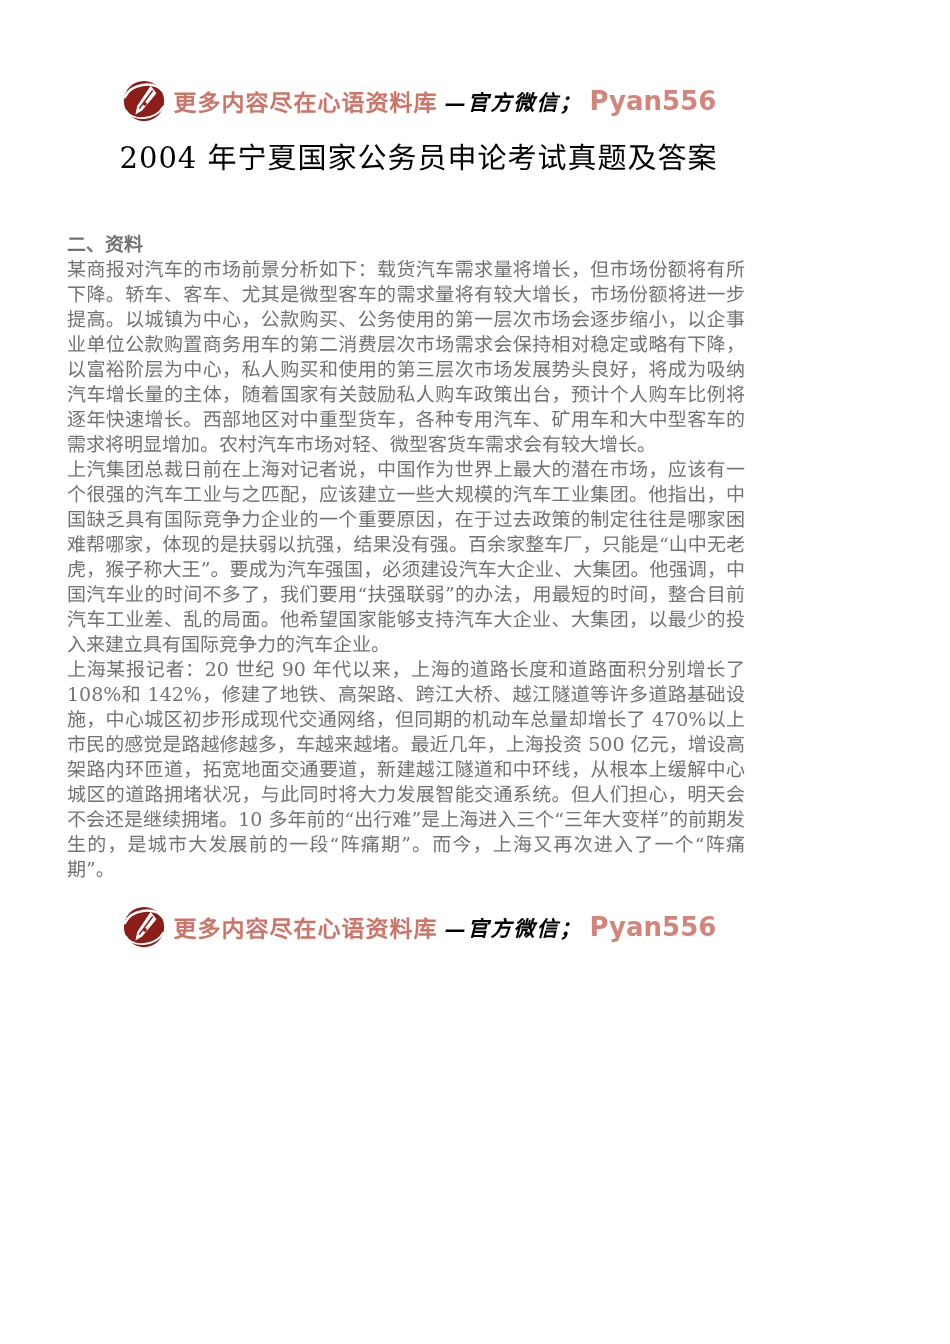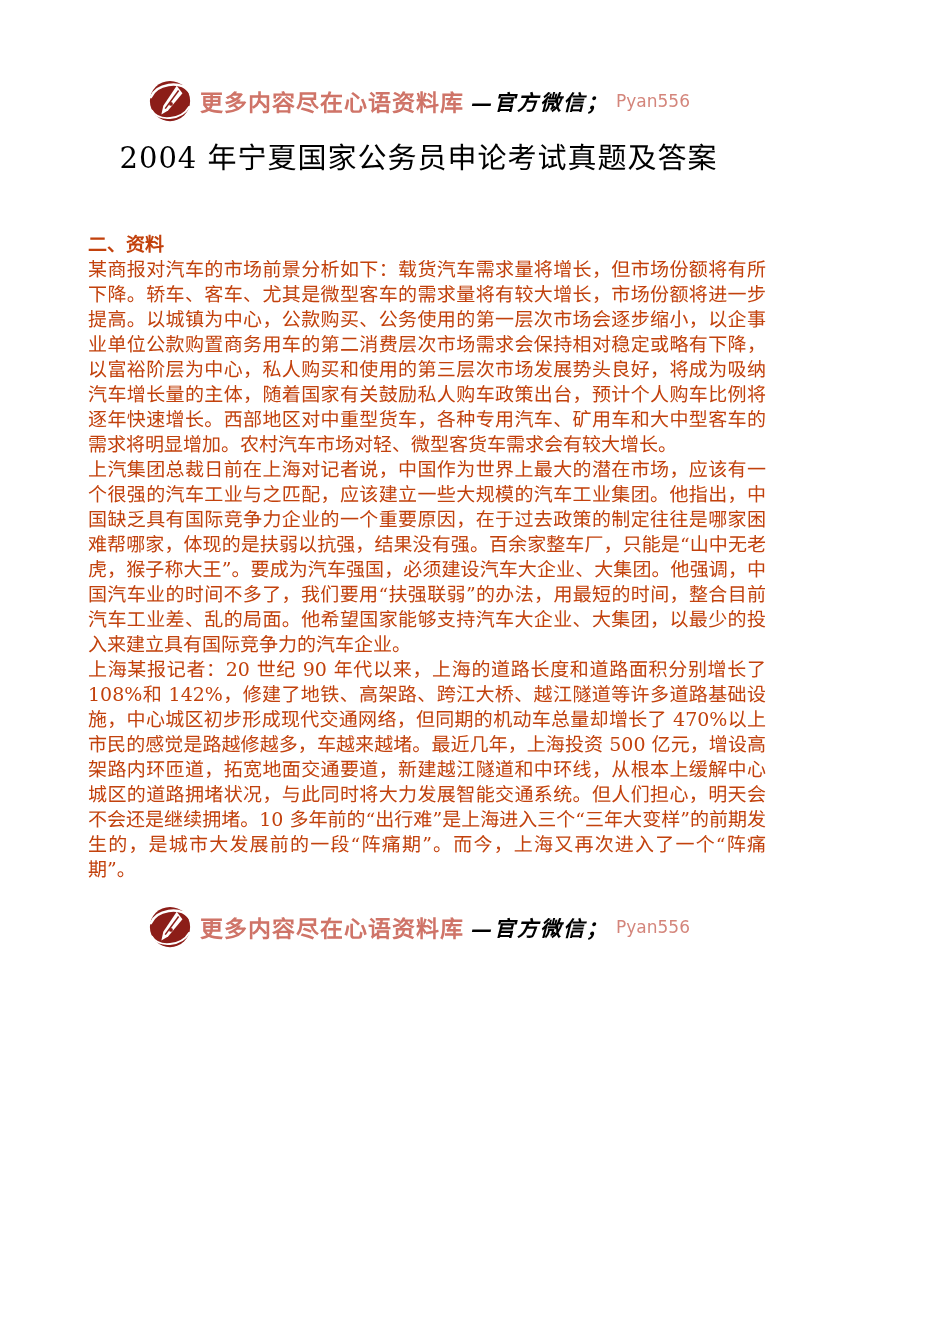--- a/index.html
+++ b/index.html
@@ -38,42 +38,42 @@
     color: #000000;
     font-size: 21px;
     font-style: italic;
     font-weight: 600;
     letter-spacing: 2px;
     white-space: nowrap;
   }
   .brand-id {
     color: #d4857b;
     font-family: "DejaVu Sans", "Liberation Sans", sans-serif;
-    font-size: 17px;
-    font-weight: 400;
+    font-size: 26px;
+    font-weight: 700;
     white-space: nowrap;
   }
   
   .doc-title {
     margin: 14px 0 0 0;
     text-align: center;
     font-size: 29px;
     line-height: 40px;
     font-weight: normal;
     color: #000000;
     letter-spacing: 1px;
   }
   
   .content {
-    margin-left: 88px;
+    margin-left: 67px;
     width: 678px;
     margin-top: 54px;
     font-size: 19px;
     line-height: 25px;
-    color: #c2410c;
+    color: #737373;
   }
   .section-heading {
     font-weight: bold;
     font-size: 19px;
     line-height: 25px;
     margin: 0;
   }
   .content p {
     margin: 0;
     text-align: justify;

